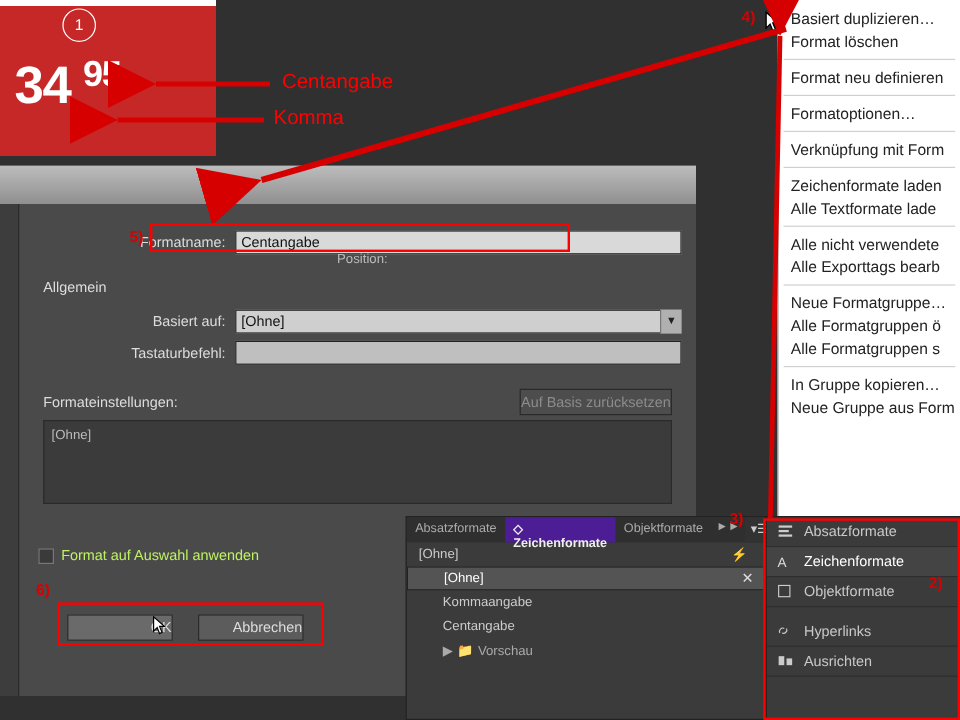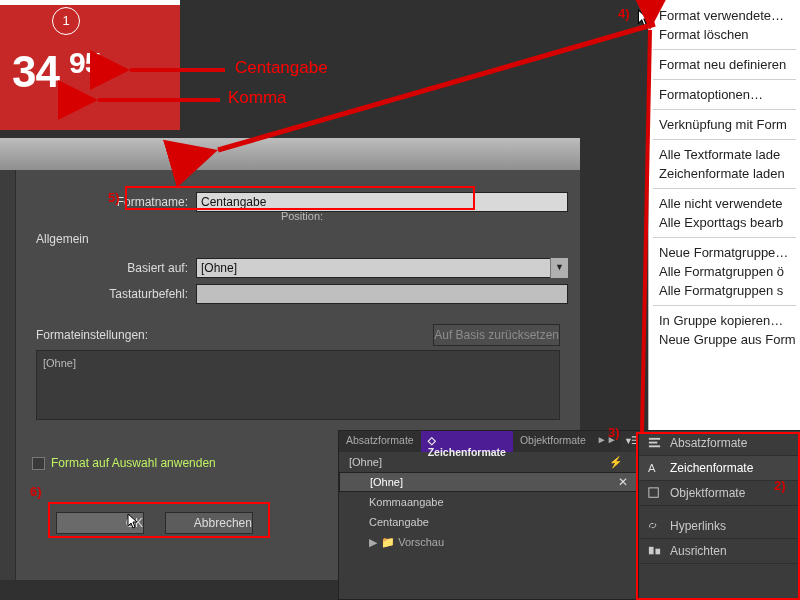--- a/index.html
+++ b/index.html
@@ -182,31 +182,31 @@
           <svg viewBox="0 0 16 14">
             <rect x="2" y="3" width="5" height="8" fill="#ccc"></rect>
             <rect x="9" y="5" width="5" height="6" fill="#ccc"></rect>
           </svg>
         </span>
         <span>Ausrichten</span>
       </div>
   </div>
 
   <div class="ctxmenu">
-    <div class="mi">Format verwendete…</div>
+    <div class="mi">Basiert duplizieren…</div>
     <div class="mi">Format löschen</div>
     <div class="sep"></div>
     <div class="mi">Format neu definieren</div>
     <div class="sep"></div>
     <div class="mi">Formatoptionen…</div>
     <div class="sep"></div>
     <div class="mi">Verknüpfung mit Form</div>
     <div class="sep"></div>
+    <div class="mi">Zeichenformate laden</div>
     <div class="mi">Alle Textformate lade</div>
-    <div class="mi">Zeichenformate laden</div>
     <div class="sep"></div>
     <div class="mi">Alle nicht verwendete</div>
     <div class="mi">Alle Exporttags bearb</div>
     <div class="sep"></div>
     <div class="mi">Neue Formatgruppe…</div>
     <div class="mi">Alle Formatgruppen ö</div>
     <div class="mi">Alle Formatgruppen s</div>
     <div class="sep"></div>
     <div class="mi">In Gruppe kopieren…</div>
     <div class="mi">Neue Gruppe aus Form</div>

